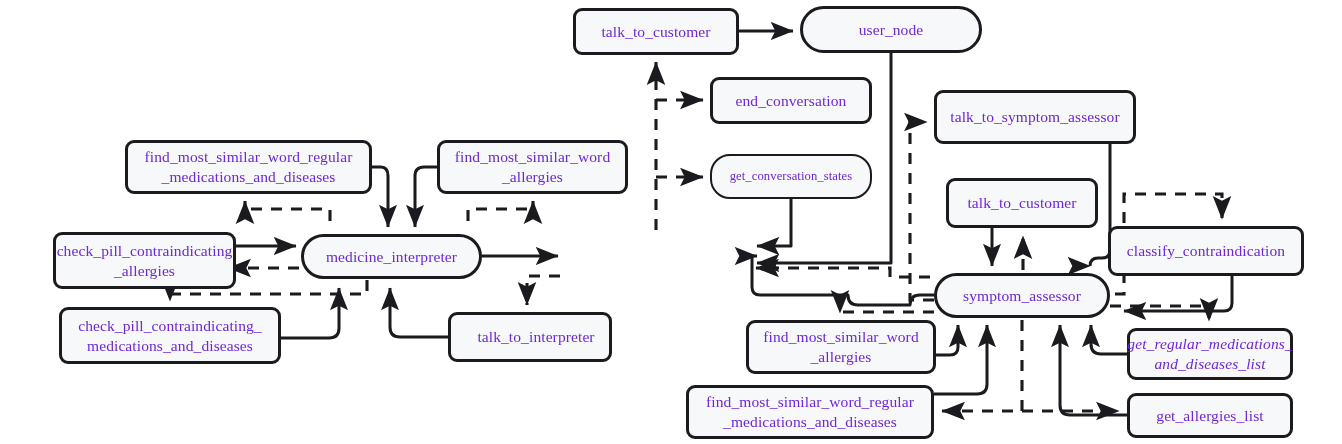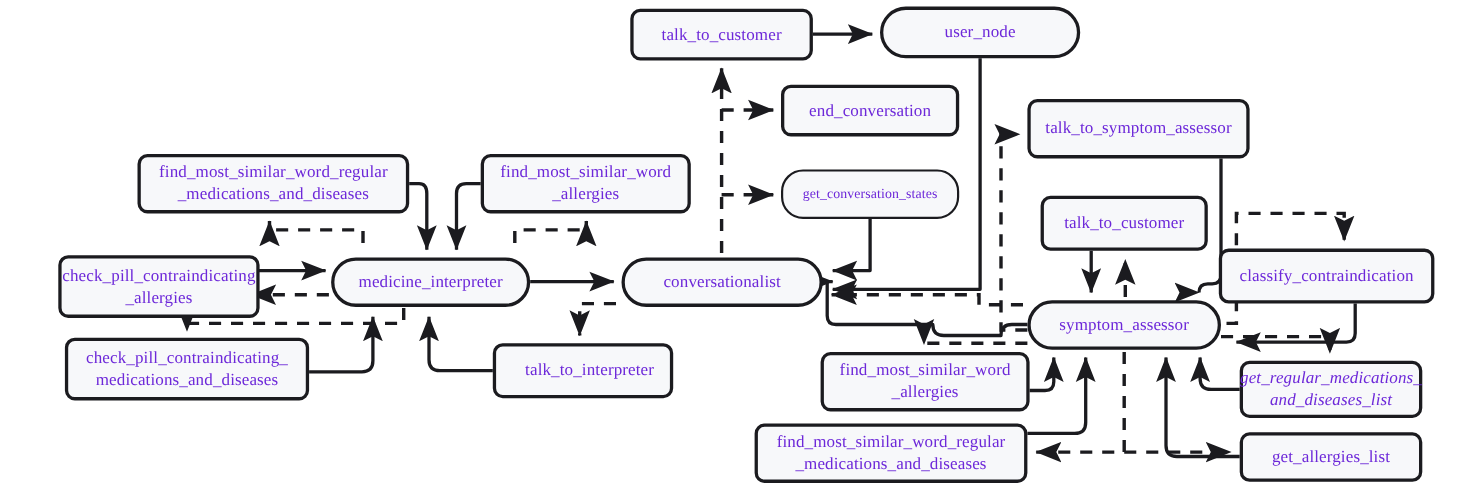--- a/index.html
+++ b/index.html
@@ -154,23 +154,20 @@
       <span class="lbl">find_most_similar_word
 _allergies</span>
     </div>
     <div class="node rect" style="left: 5px; top: 232px; width: 183px; height: 57px; margin-left: 48px;">
       <span class="lbl">check_pill_contraindicating
 _allergies</span>
     </div>
     <div class="node pill" style="left: 301px; top: 234px; width: 181px; height: 45px;">
       <span class="lbl">medicine_interpreter</span>
     </div>
-    <div class="node pill" style="left: 565px; top: 234px; width: 183px; height: 45px;">
-      <span class="lbl">conversationalist</span>
-    </div>
     <div class="node pill" style="left: 934px; top: 273px; width: 176px; height: 45px;">
       <span class="lbl">symptom_assessor</span>
     </div>
     <div class="node rect" style="left: 59px; top: 307px; width: 222px; height: 57px;">
       <span class="lbl">check_pill_contraindicating_
 medications_and_diseases</span>
     </div>
     <div class="node rect" style="left: 448px; top: 312px; width: 164px; height: 50px; padding-left: 20px;">
       <span class="lbl">talk_to_interpreter</span>
     </div>

